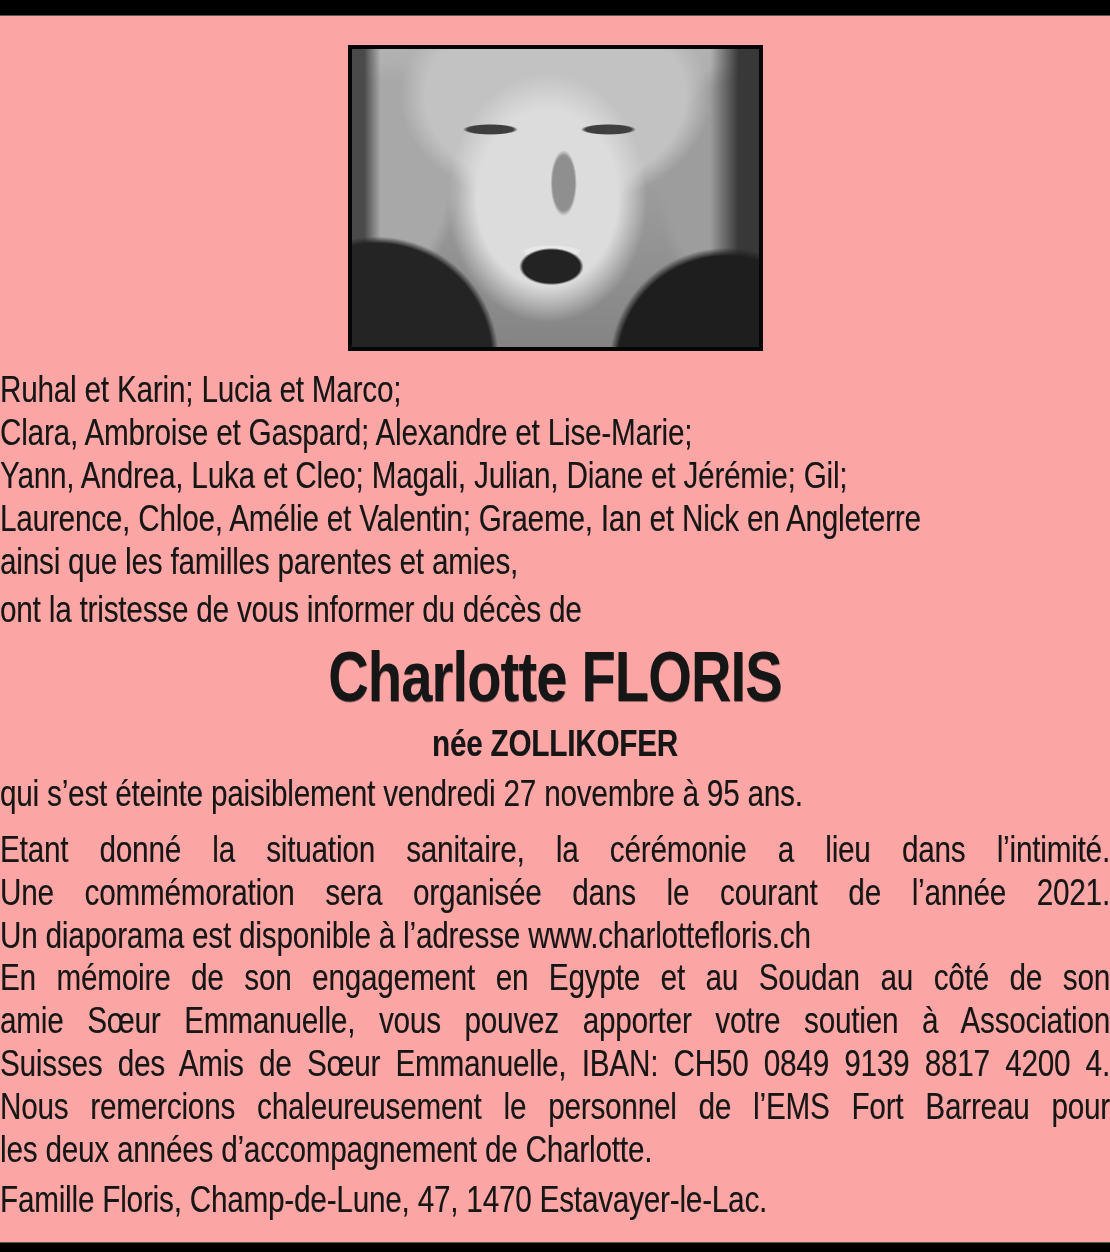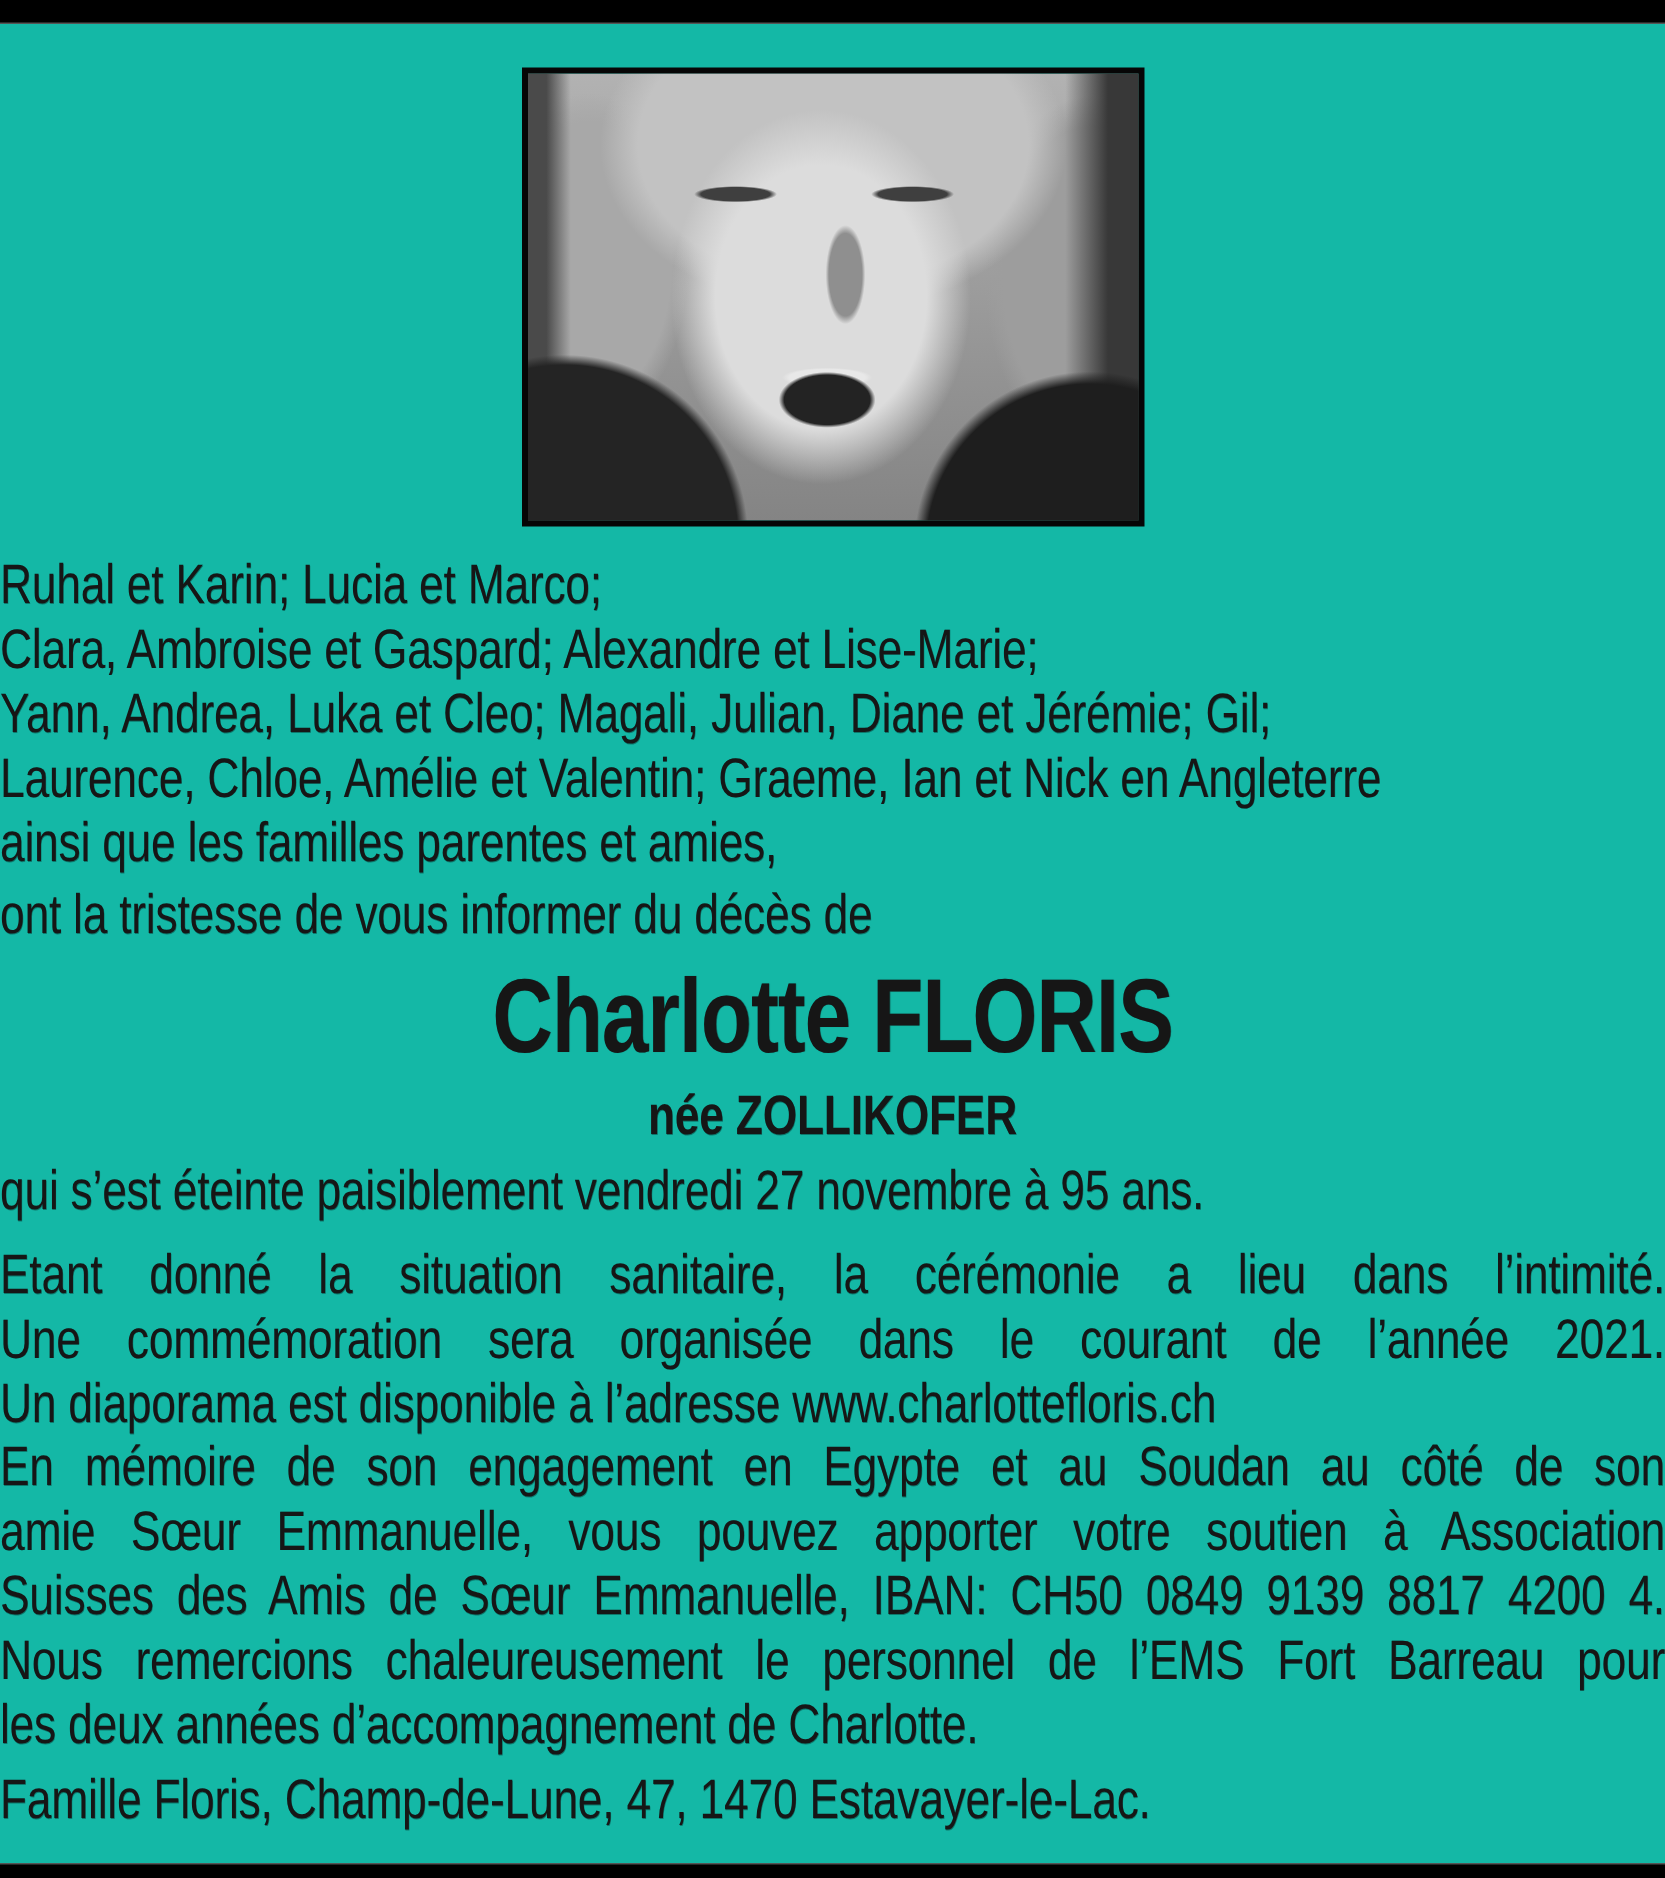--- a/index.html
+++ b/index.html
@@ -6,21 +6,21 @@
   body {
     width: 1110px; height: 1252px;
     background: #ffffff;
     font-family: "Liberation Sans", sans-serif;
     color: #151515;
     overflow: hidden;
   }
   .page {
     position: relative;
     width: 1110px; height: 1252px;
-    background: #14b8a6;
+    background: #fca5a5;
     overflow: hidden;
   }
   .rule-top {
     position: absolute; left: 0; top: 0;
     width: 1110px; height: 15px;
     background: #000000;
     box-shadow: 0 1px 0 #555;
   }
   .rule-bottom {
     position: absolute; left: 0; top: 1243px;

